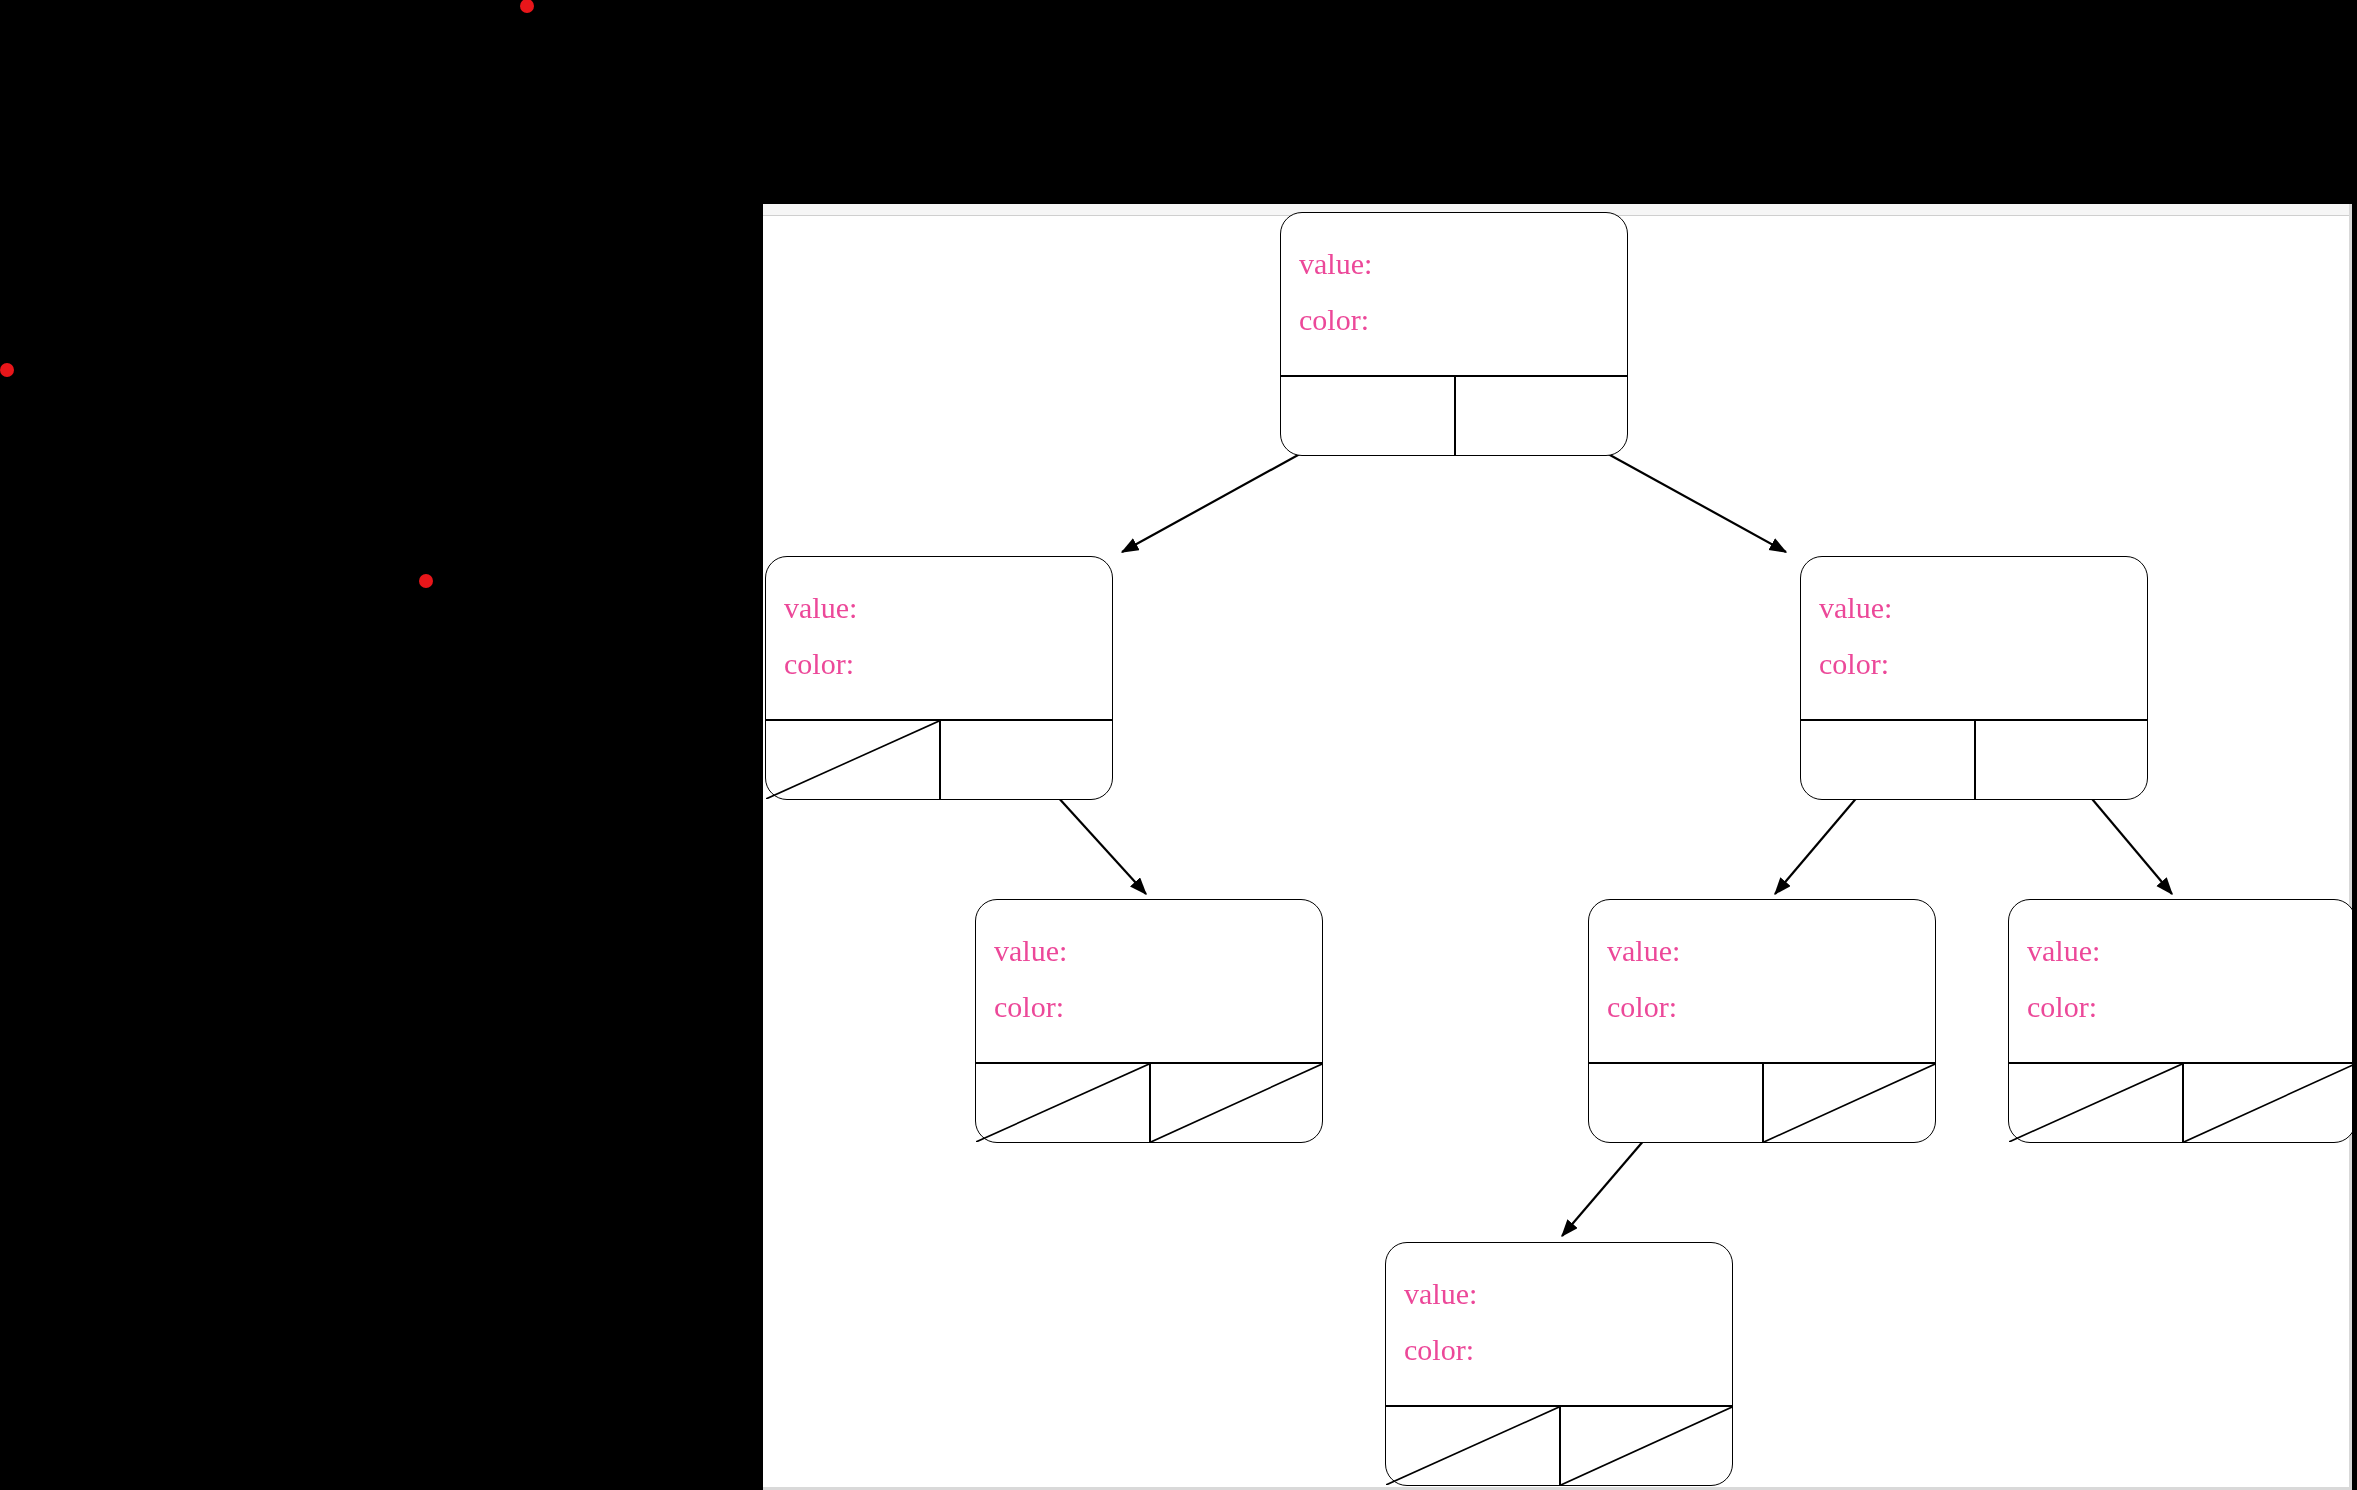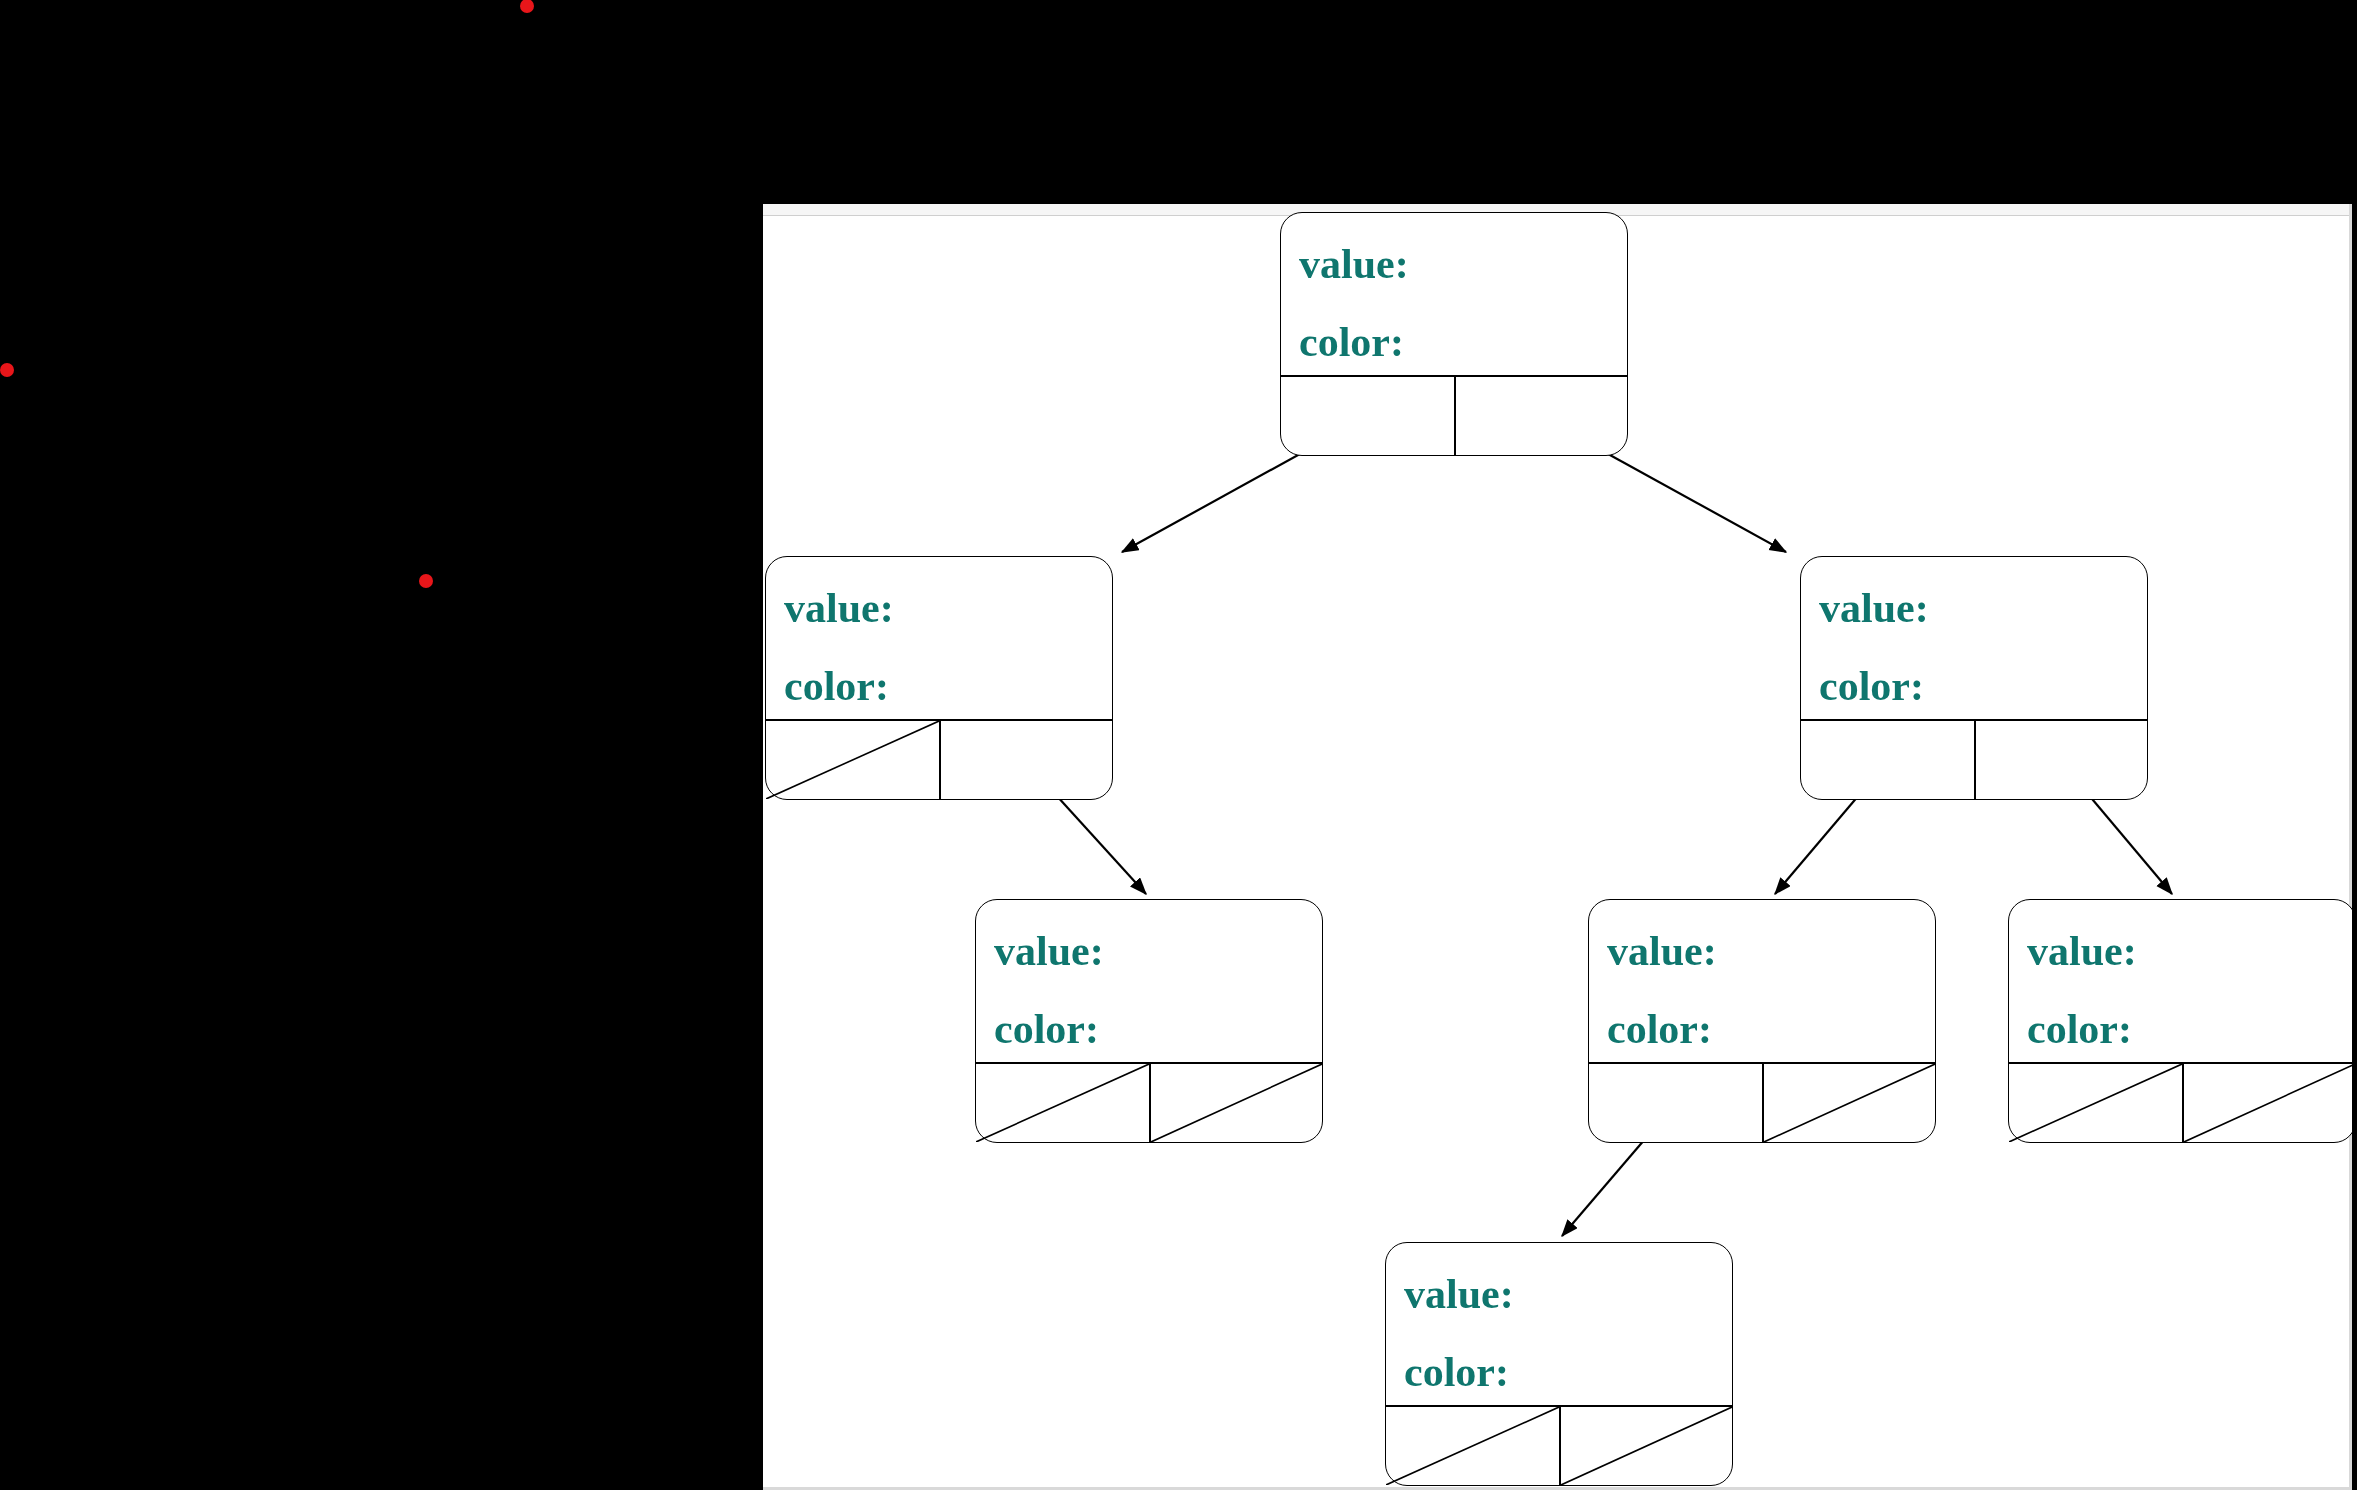--- a/index.html
+++ b/index.html
@@ -13,23 +13,23 @@
   #panel{position:absolute;background:#ffffff;overflow:hidden;}
   #panel-topbar{position:absolute;left:0;top:0;width:100%;height:11px;background:#f6f6f6;border-bottom:1px solid #cfcfcf;}
   #panel-scroll-right{position:absolute;top:0;width:3px;height:100%;background:#d9d9d9;}
   #panel-scroll-bottom{position:absolute;left:0;height:3px;width:100%;background:#d9d9d9;}
 
   
   #tree{position:absolute;left:0;top:0;width:100%;height:100%;}
   #edges{position:absolute;left:0;top:0;width:100%;height:100%;pointer-events:none;}
 
   .node{position:absolute;box-sizing:border-box;background:#fff;border:1.6px solid #000;border-radius:22px;}
-  .field{position:absolute;left:18px;font-size:42px;line-height:38px;color:#0f766e;white-space:nowrap;font-weight:bold;}
+  .field{position:absolute;left:18px;font-size:30px;line-height:38px;color:#ec4899;white-space:nowrap;}
   .f-value{top:32px;}
-  .f-color{top:110px;}
+  .f-color{top:88px;}
   .ptrs{position:absolute;left:0;right:0;bottom:0;height:78px;border-top:2.4px solid #000;display:flex;}
   .ptr{position:relative;flex:1 1 50%;box-sizing:border-box;overflow:hidden;}
   .ptr.right-cell{border-left:2.2px solid #000;}
   .ptr .nilslash{position:absolute;left:0;top:0;width:100%;height:100%;}
 </style>
 </head>
 <body>
 
 <div id="root">
 

